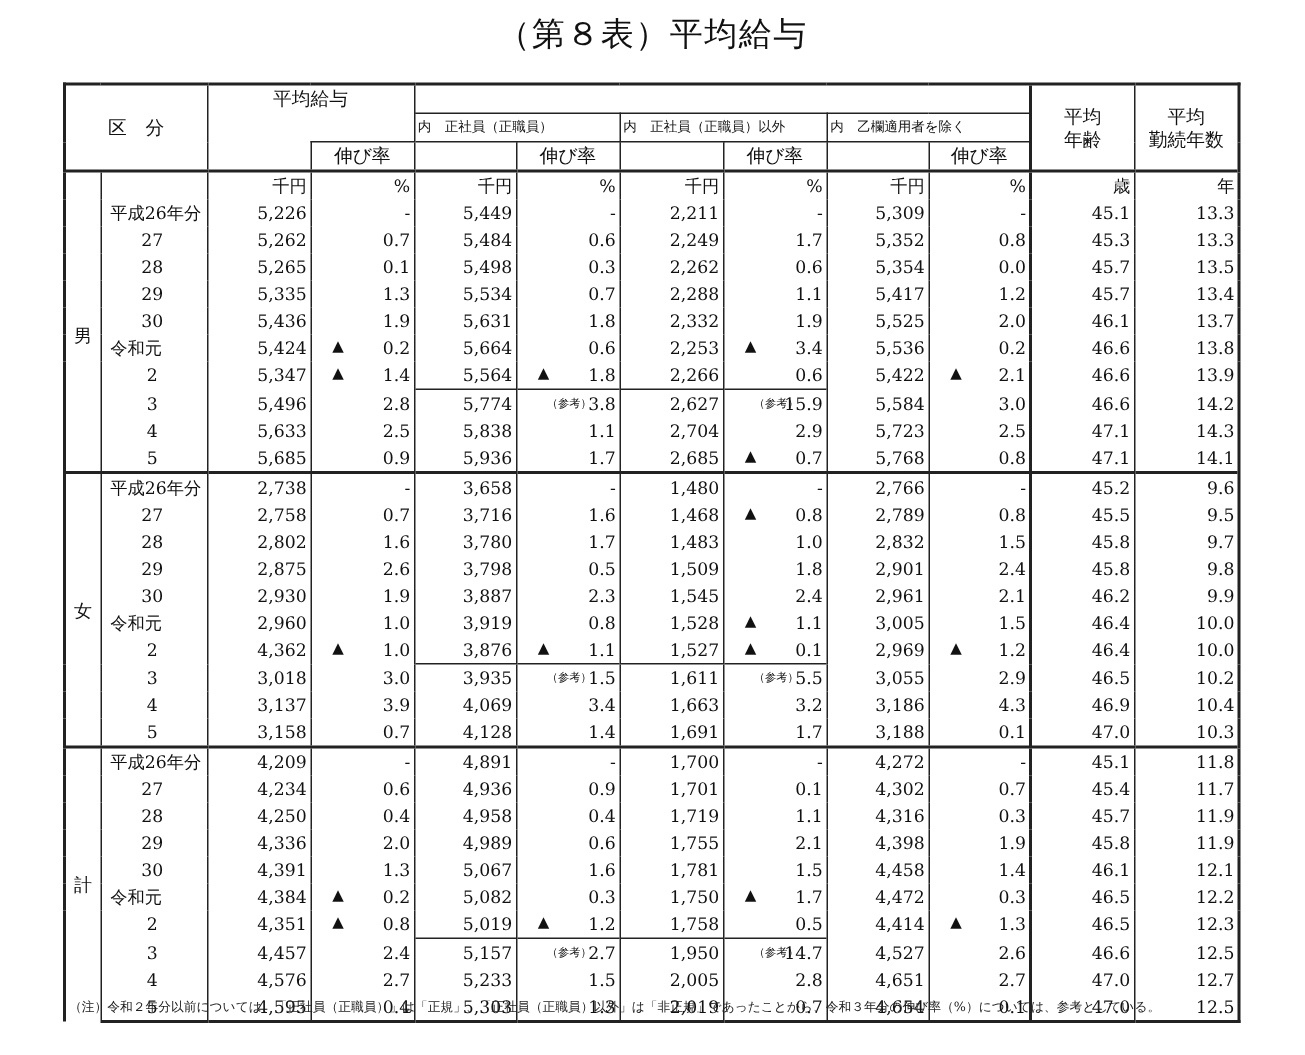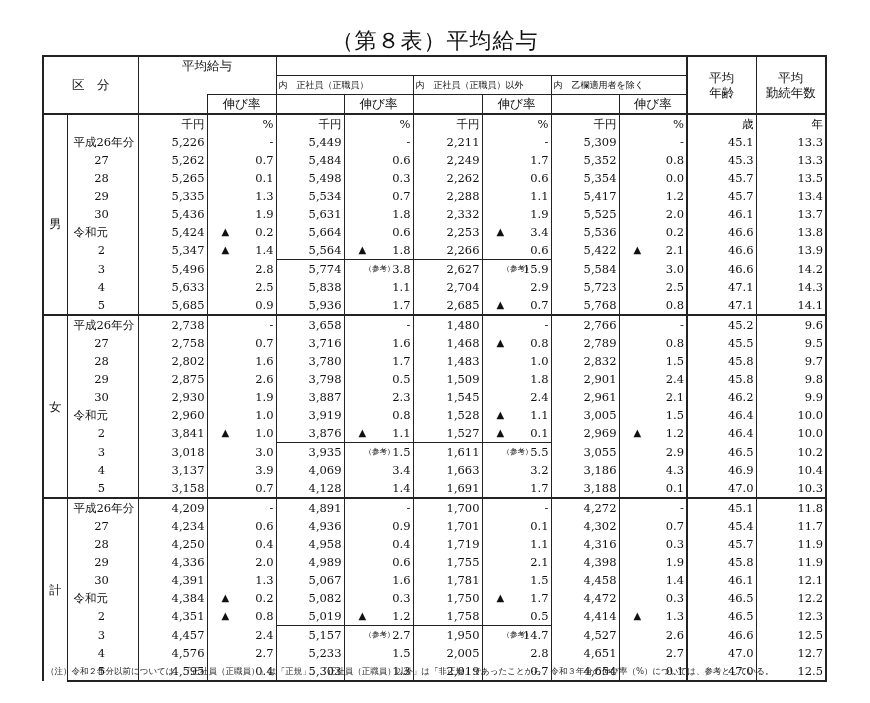--- a/index.html
+++ b/index.html
@@ -1,17 +1,17 @@
 <!DOCTYPE html>
 <html><head>
 <meta charset="utf-8">
 <style>
   html, body { margin:0; padding:0; background:#ffffff; }
   body { width:870px; height:703px; position:relative; font-family:"DejaVu Serif","Liberation Serif",serif; color:#111; overflow:hidden; }
-  .title { position:absolute; top:26px; left:0; width:870px; text-align:center; font-size:22px; letter-spacing:1px; }
+  .title { position:absolute; top:8px; left:0; width:870px; text-align:center; font-size:22px; letter-spacing:1px; }
   table.main { position:absolute; left:42px; top:55px; border-collapse:collapse; table-layout:fixed; font-size:11.5px; }
   table.main td { padding:0 2px; height:18px; line-height:18px; white-space:nowrap; border-left:1px solid #222; border-right:1px solid #222; }
   .hd td { text-align:center; border:1px solid #222; }
   .hd .big { font-size:12.5px; }
   .hd .small { font-size:9px; text-align:left; }
   .num { text-align:right; }
   .lbl { text-align:left; padding-left:6px !important; }
   .lbl.c { text-align:center; padding-left:0 !important;margin-left:20px; }
   .sex { text-align:center; font-size:12px; border-right:1px solid #222; }
   .rate { position:relative; }
@@ -288,21 +288,21 @@
         <td class="num rate"><span>0.8</span></td>
         <td class="num">1,528</td>
         <td class="num rate"><span class="tri">▲</span><span>1.1</span></td>
         <td class="num">3,005</td>
         <td class="num rate"><span>1.5</span></td>
         <td class="num thickL">46.4</td>
         <td class="num outerR">10.0</td>
       </tr>
       <tr>
         <td class="lbl c">2</td>
-        <td class="num">3,841</td>
+        <td class="num">4,362</td>
         <td class="num rate"><span class="tri">▲</span><span>1.0</span></td>
         <td class="num">3,876</td>
         <td class="num rate"><span class="tri">▲</span><span>1.1</span></td>
         <td class="num">1,527</td>
         <td class="num rate"><span class="tri">▲</span><span>0.1</span></td>
         <td class="num">2,969</td>
         <td class="num rate"><span class="tri">▲</span><span>1.2</span></td>
         <td class="num thickL">46.4</td>
         <td class="num outerR">10.0</td>
       </tr>

